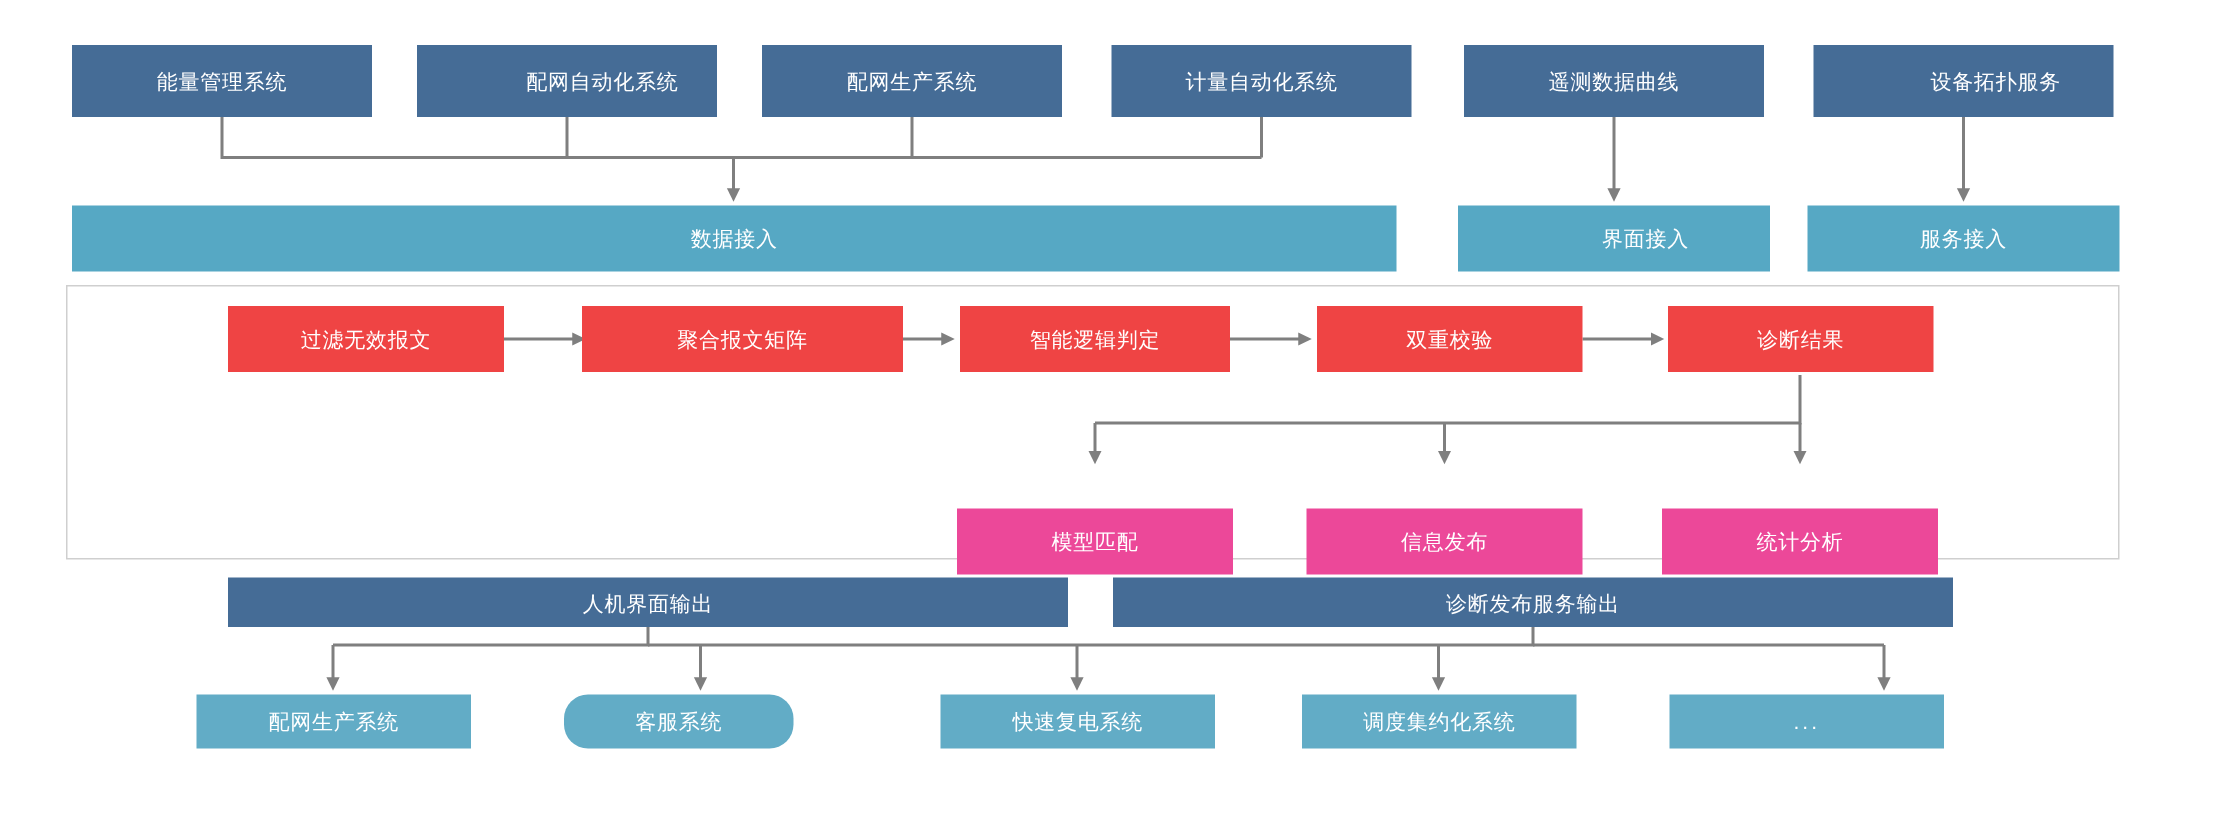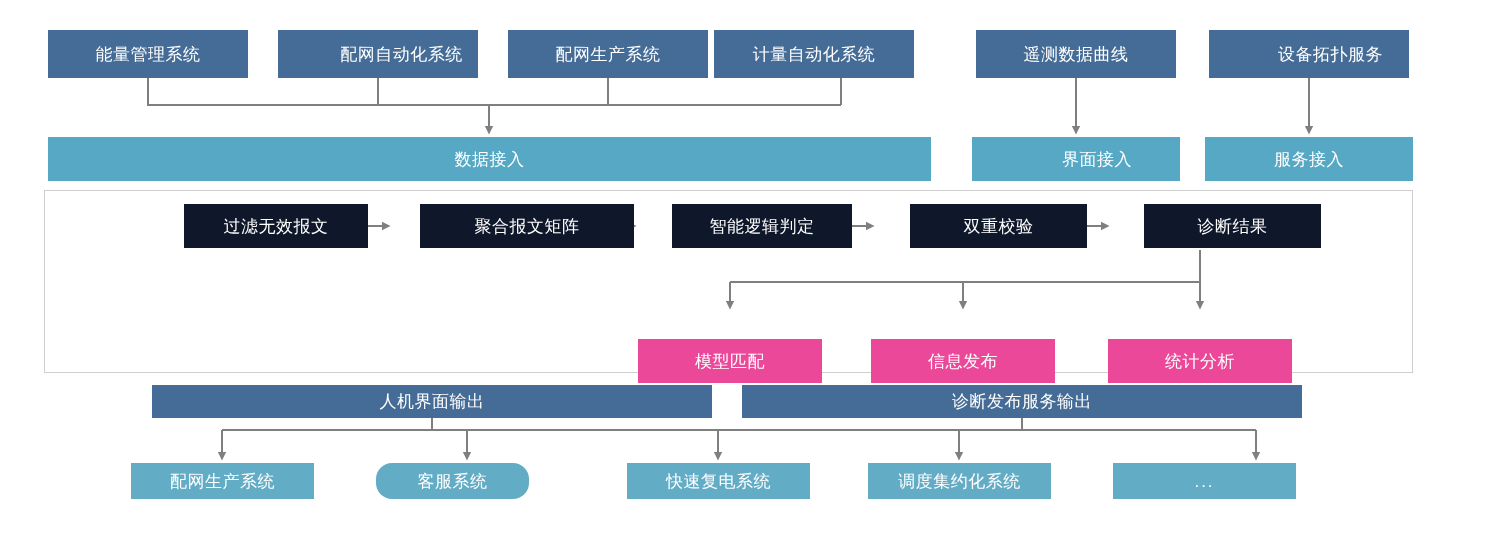--- a/index.html
+++ b/index.html
@@ -4,26 +4,26 @@
 <style>
   html,body{margin:0;padding:0;background:#ffffff;}
   body{
     width:1488px;height:546px;position:relative;overflow:hidden;
     font-family:"Liberation Sans","DejaVu Sans",sans-serif;
   }
   #stage{position:absolute;left:0;top:0;width:1488px;height:546px;}
   #wires{position:absolute;left:0;top:0;width:1488px;height:546px;pointer-events:none;}
   .node{
     position:absolute;display:flex;align-items:center;justify-content:center;
-    color:#ffffff;font-size:17px;line-height:1;letter-spacing:.5px;
+    color:#ffffff;font-size:14px;line-height:1;letter-spacing:.5px;
     box-sizing:border-box;text-align:center;white-space:nowrap;
   }
   .src{background:#456c96;}
   .access{background:#56a8c4;}
-  .step{background:#0f172a;margin-left:32px;}
+  .step{background:#ef4444;}
   .svc{background:#ec4899;margin-top:28px;}
   .outbar{background:#456c96;}
   .consumer{background:#62acc6;}
   .panel{
     position:absolute;border:1px solid #cfcfcf;background:transparent;
     box-sizing:border-box;
   }
   .dots{letter-spacing:2px;}
 </style>
 </head>
@@ -68,21 +68,21 @@
       <path d="M1022,418 L1022,430 L718,430"></path>
       <path d="M1022,430 L1256,430"></path>
       <path d="M959,430 L959,456" marker-end="url(#arw)"></path>
       <path d="M1256,430 L1256,456" marker-end="url(#arw)"></path>
     </g>
   </svg>
 
   <div class="node src" style="left:48px;top:30px;width:200px;height:48px;">能量管理系统</div>
   <div class="node src" style="left:278px;top:30px;width:200px;height:48px;padding-left:47px;">配网自动化系统</div>
   <div class="node src" style="left:508px;top:30px;width:200px;height:48px;">配网生产系统</div>
-  <div class="node src" style="left:714px;top:30px;width:200px;height:48px;">计量自动化系统</div>
+  <div class="node src" style="left:741px;top:30px;width:200px;height:48px;">计量自动化系统</div>
   <div class="node src" style="left:976px;top:30px;width:200px;height:48px;">遥测数据曲线</div>
   <div class="node src" style="left:1209px;top:30px;width:200px;height:48px;padding-left:43px;">设备拓扑服务</div>
 
   <div class="node access" style="left:48px;top:137px;width:883px;height:44px;">数据接入</div>
   <div class="node access" style="left:972px;top:137px;width:208px;height:44px;padding-left:42px;">界面接入</div>
   <div class="node access" style="left:1205px;top:137px;width:208px;height:44px;">服务接入</div>
 
   <div class="panel" style="left:44px;top:190px;width:1369px;height:183px;"></div>
 
   <div class="node step" style="left:152px;top:204px;width:184px;height:44px;">过滤无效报文</div>

